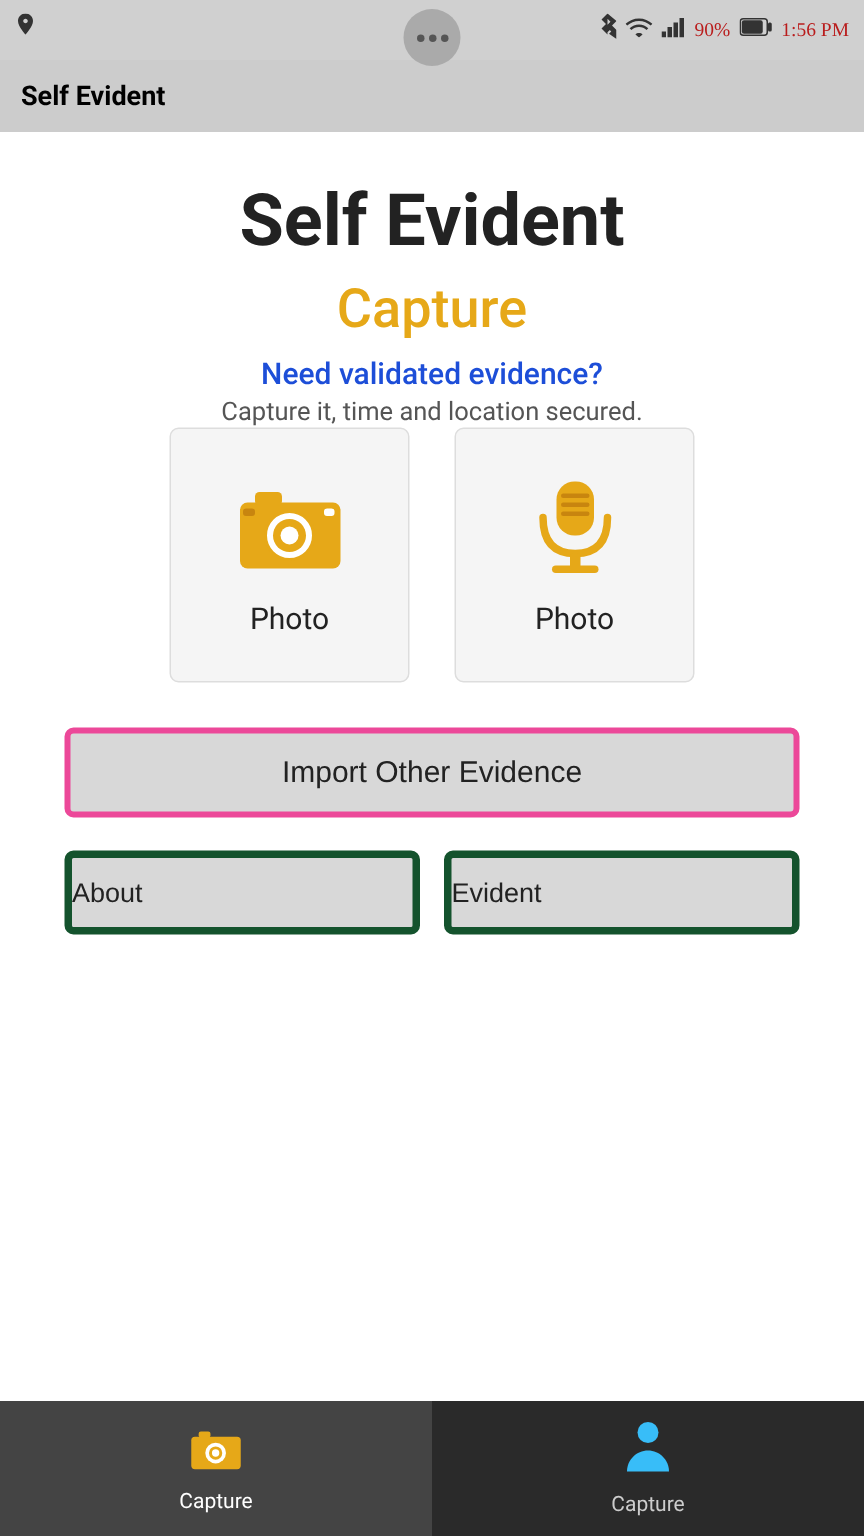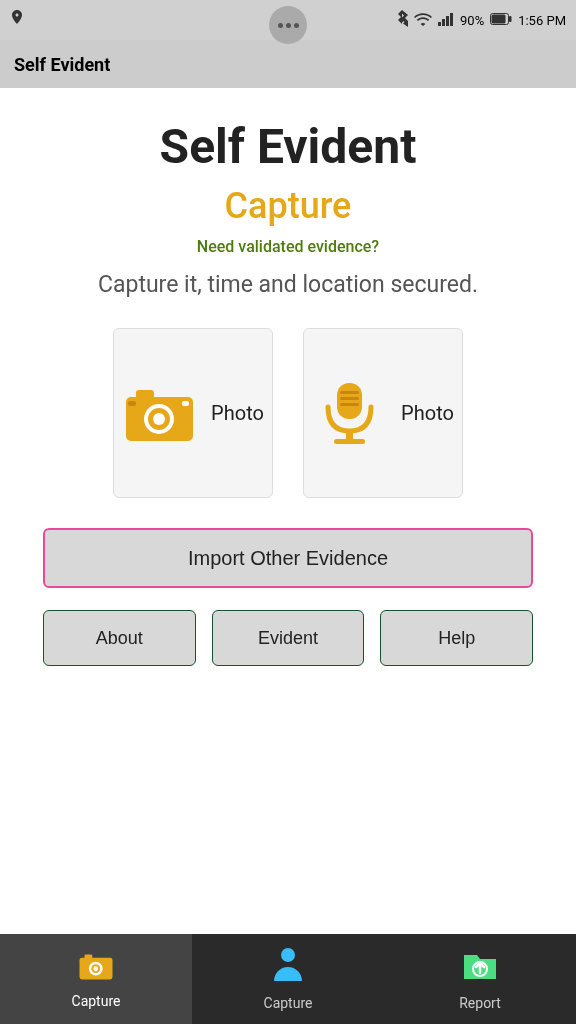--- a/index.html
+++ b/index.html
@@ -15,21 +15,22 @@
     
     .status-bar {
       width: 100%;
       height: 40px;
       background: #d0d0d0;
       display: flex;
       align-items: center;
       justify-content: space-between;
       padding: 0 10px;
       font-size: 13px;
-      color: #000000;
+      color: #b91c1c;
+      font-family: Liberation Serif, serif;
     }
     .status-bar-left {
       display: flex;
       align-items: center;
       gap: 6px;
     }
     .status-bar-right {
       display: flex;
       align-items: center;
       gap: 6px;
@@ -70,48 +71,47 @@
     }
 
     .capture-title {
       font-size: 36px;
       color: #e6a818;
       font-weight: 500;
       margin-bottom: 10px;
     }
 
     .tagline {
-      font-size: 16px;
-      color: #4d7c0f;
+      font-size: 20px;
+      color: #1d4ed8;
       font-weight: 500;
-      margin-bottom: 15px;
+      margin-bottom: 4px;
     }
 
     .subtitle {
-      font-size: 23px;
+      font-size: 17px;
       color: #555;
-      margin-bottom: 30px;
     }
 
     
     .capture-buttons {
       display: flex;
       flex-direction: row;
       gap: 30px;
       margin-bottom: 30px;
     }
 
     .capture-btn {
       width: 160px;
       height: 170px;
       background: #f5f5f5;
       border: 1px solid #ddd;
       border-radius: 6px;
       display: flex;
-      flex-direction: row;
+      flex-direction: column;
       align-items: center;
       justify-content: center;
       gap: 14px;
       cursor: pointer;
     }
     .capture-btn-label {
       font-size: 20px;
       color: #222;
     }
 
@@ -120,21 +120,21 @@
       width: 75px;
       height: 65px;
     }
 
     
     .import-btn {
       width: 100%;
       max-width: 490px;
       height: 60px;
       background: #d8d8d8;
-      border: 2px solid #ec4899;
+      border: 4px solid #ec4899;
       border-radius: 6px;
       font-size: 20px;
       color: #222;
       cursor: pointer;
       margin-bottom: 22px;
       display: flex;
       align-items: center;
       justify-content: center;
     }
 
@@ -143,28 +143,28 @@
       display: flex;
       flex-direction: row;
       gap: 16px;
       width: 100%;
       max-width: 490px;
     }
     .bottom-btn {
       flex: 1;
       height: 56px;
       background: #d8d8d8;
-      border: 1px solid #14532d;
+      border: 5px solid #14532d;
       border-radius: 6px;
       font-size: 18px;
       color: #222;
       cursor: pointer;
       display: flex;
       align-items: center;
-      justify-content: center;
+      justify-content: flex-start;
     }
 
     
     .bottom-nav {
       position: absolute;
       bottom: 0;
       left: 0;
       width: 100%;
       height: 90px;
       background: #2a2a2a;
@@ -337,23 +337,20 @@
     <span>Import Other Evidence</span>
   </button>
 
   <div class="bottom-buttons">
     <button class="bottom-btn">
       <span>About</span>
     </button>
     <button class="bottom-btn">
       <span>Evident</span>
     </button>
-    <button class="bottom-btn">
-      <span>Help</span>
-    </button>
   </div>
 </div>
 
 <div class="bottom-nav">
 
   <div class="nav-item active">
     <span class="nav-icon nav-capture-icon">
       <svg width="38" height="32" viewBox="0 0 75 65" fill="none">
         <rect x="4" y="18" width="67" height="44" rx="5" fill="#e6a818"></rect>
         <circle cx="37" cy="40" r="14" fill="#fff"></circle>
@@ -369,26 +366,13 @@
     <span class="nav-icon nav-describe-icon">
       <svg width="32" height="36" viewBox="0 0 32 36" fill="none">
 
         <circle cx="16" cy="8" r="7" fill="#38bdf8"></circle>
         <path d="M2 34c0-7.73 6.27-14 14-14s14 6.27 14 14" fill="#38bdf8"></path>
       </svg>
     </span>
     <span class="nav-label">Capture</span>
   </div>
 
-  <div class="nav-item">
-    <span class="nav-icon nav-report-icon">
-      <svg width="36" height="36" viewBox="0 0 36 36" fill="none">
-
-        <path d="M2 8h13l3 4h16v20H2V8z" fill="#4ade80"></path>
-
-        <path d="M18 26v-8M14 20l4-4 4 4" stroke="#fff" stroke-width="2.5" stroke-linecap="round" stroke-linejoin="round"></path>
-
-        <circle cx="18" cy="22" r="7" stroke="#fff" stroke-width="2" fill="none"></circle>
-      </svg>
-    </span>
-    <span class="nav-label">Report</span>
-  </div>
 </div>
 
 </body></html>

